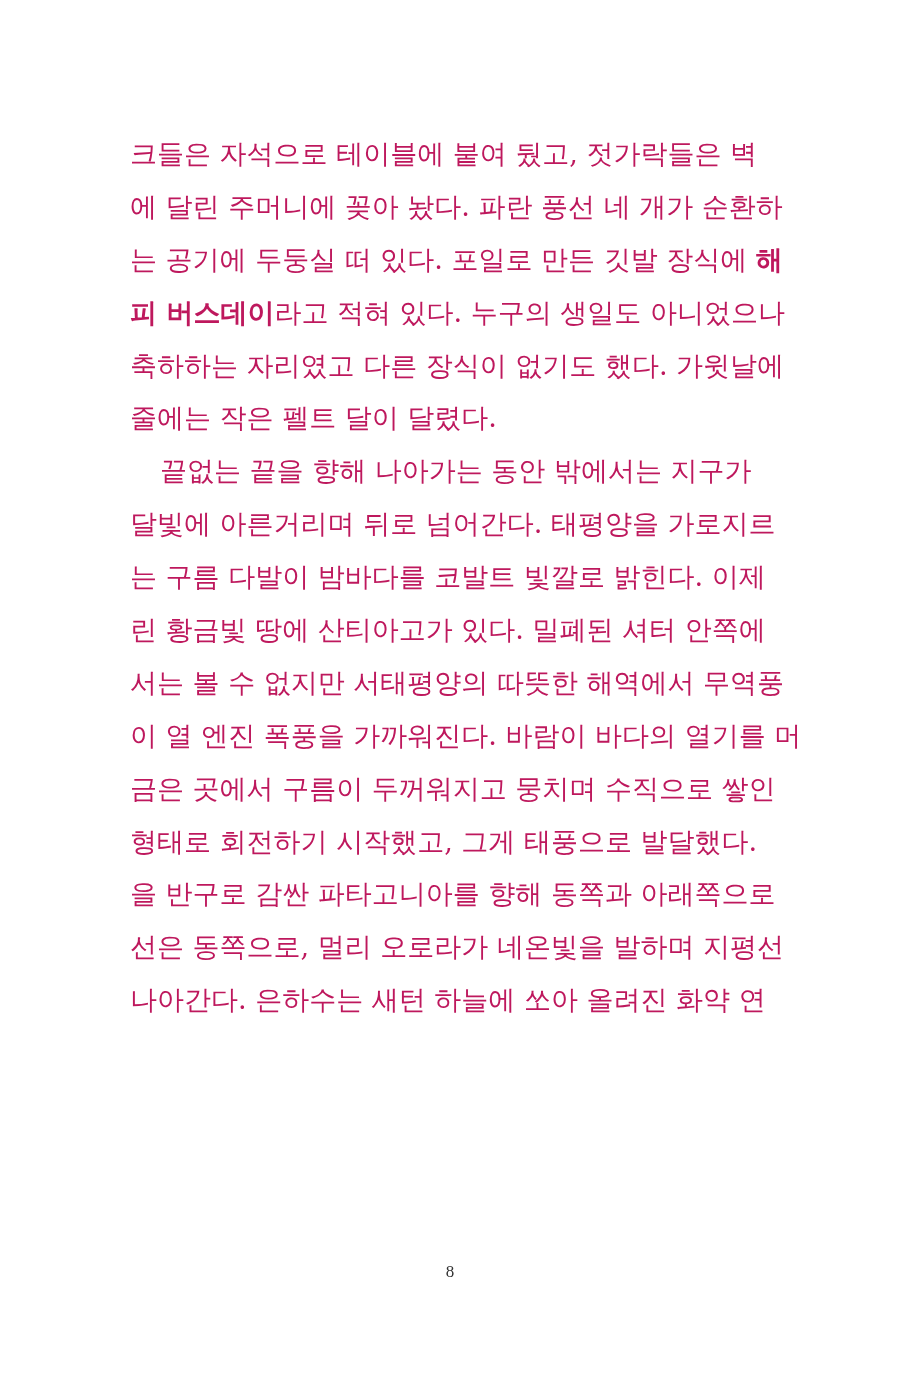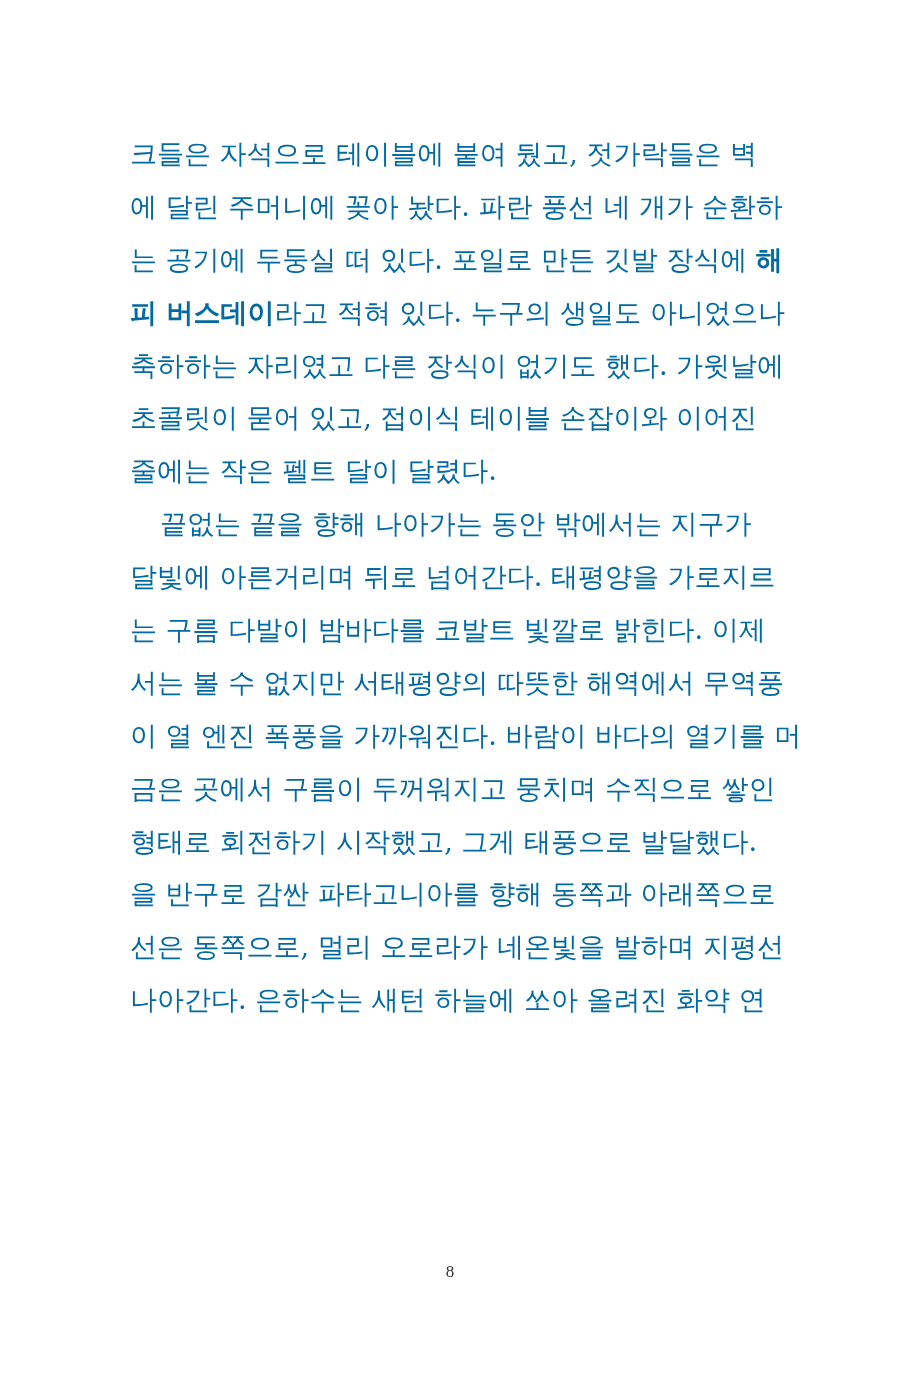--- a/index.html
+++ b/index.html
@@ -4,21 +4,21 @@
 <style>
   html, body { margin: 0; padding: 0; background: #ffffff; }
   body { width: 900px; height: 1400px; position: relative; overflow: hidden; }
   .page {
     position: absolute; left: 0; top: 0; width: 900px; height: 1400px;
     background: #ffffff;
   }
   .text-block {
     position: absolute; left: 130px; top: 128px; width: 600px;
     font-family: "DejaVu Serif", "Liberation Serif", serif;
-    color: #0369a1;
+    color: #be185d;
   }
   .line {
     display: block;
     height: 52.9px;
     line-height: 52.9px;
     font-size: 27px;
     white-space: nowrap;
     text-align: justify;
     text-align-last: justify;
     letter-spacing: 0px;
@@ -37,26 +37,26 @@
 <body>
 
 <div class="page">
   <div class="text-block">
 
     <span class="line">크들은 자석으로 테이블에 붙여 뒀고, 젓가락들은 벽</span>
     <span class="line">에 달린 주머니에 꽂아 놨다. 파란 풍선 네 개가 순환하</span>
     <span class="line"><span>는 공기에 두둥실 떠 있다. 포일로 만든 깃발 장식에 </span><span class="bold">해</span></span>
     <span class="line"><span class="bold">피 버스데이</span><span>라고 적혀 있다. 누구의 생일도 아니었으나</span></span>
     <span class="line">축하하는 자리였고 다른 장식이 없기도 했다. 가윗날에</span>
-    <span class="line">초콜릿이 묻어 있고, 접이식 테이블 손잡이와 이어진</span>
     <span class="line last">줄에는 작은 펠트 달이 달렸다.</span>
 
     <span class="line indent">끝없는 끝을 향해 나아가는 동안 밖에서는 지구가</span>
     <span class="line">달빛에 아른거리며 뒤로 넘어간다. 태평양을 가로지르</span>
     <span class="line">는 구름 다발이 밤바다를 코발트 빛깔로 밝힌다. 이제</span>
+    <span class="line">린 황금빛 땅에 산티아고가 있다. 밀폐된 셔터 안쪽에</span>
     <span class="line">서는 볼 수 없지만 서태평양의 따뜻한 해역에서 무역풍</span>
     <span class="line">이 열 엔진 폭풍을 가까워진다. 바람이 바다의 열기를 머</span>
     <span class="line">금은 곳에서 구름이 두꺼워지고 뭉치며 수직으로 쌓인</span>
     <span class="line">형태로 회전하기 시작했고, 그게 태풍으로 발달했다.</span>
     <span class="line">을 반구로 감싼 파타고니아를 향해 동쪽과 아래쪽으로</span>
     <span class="line">선은 동쪽으로, 멀리 오로라가 네온빛을 발하며 지평선</span>
     <span class="line">나아간다. 은하수는 새턴 하늘에 쏘아 올려진 화약 연</span>
   </div>
   <div class="page-number">8</div>
 </div>

